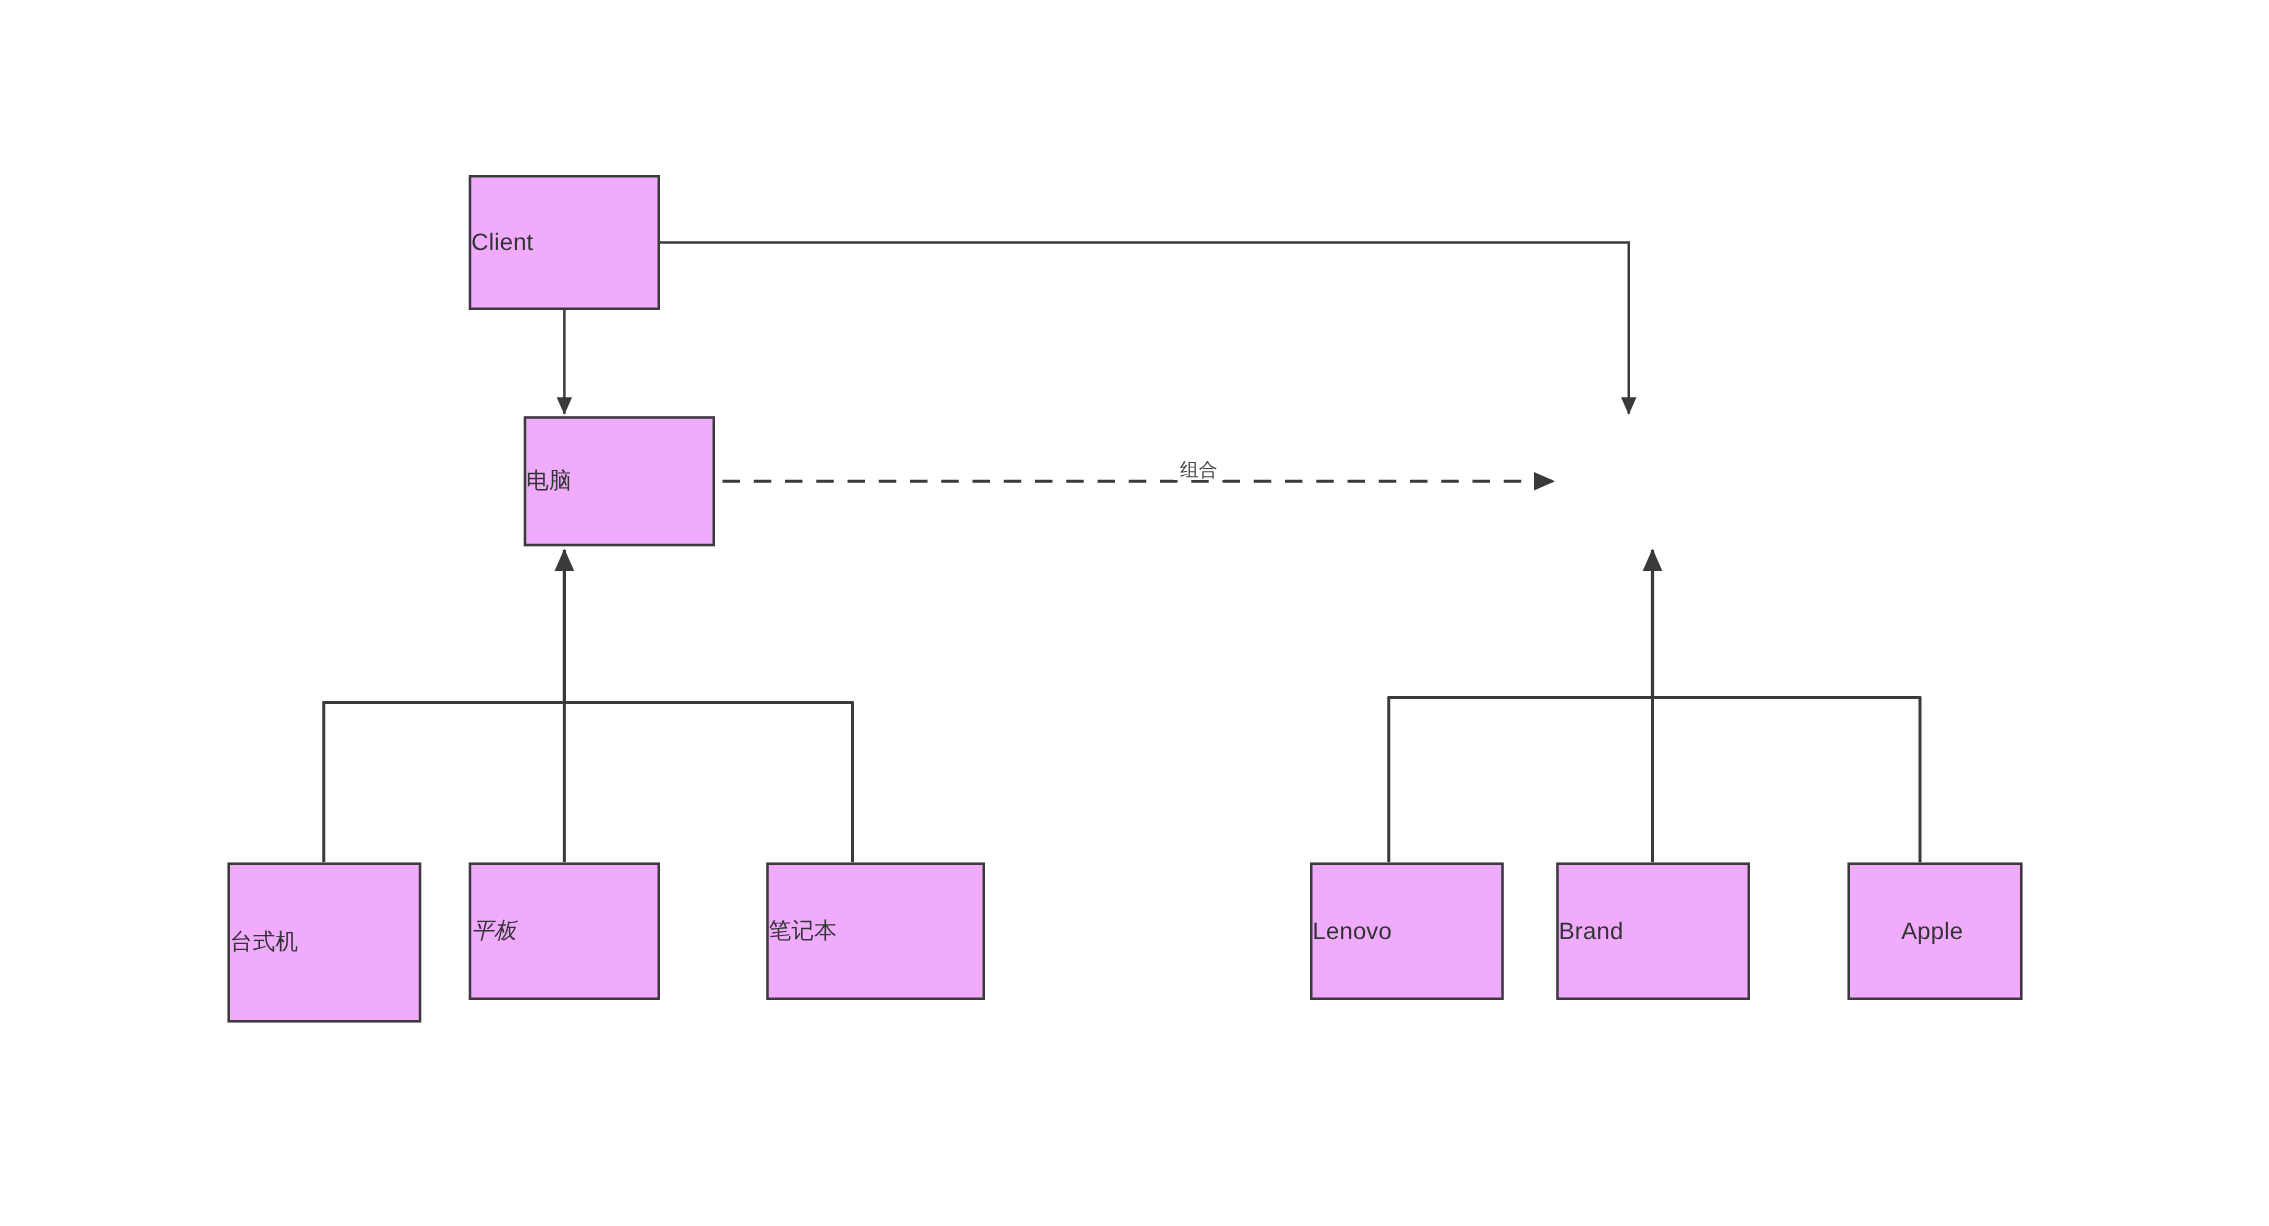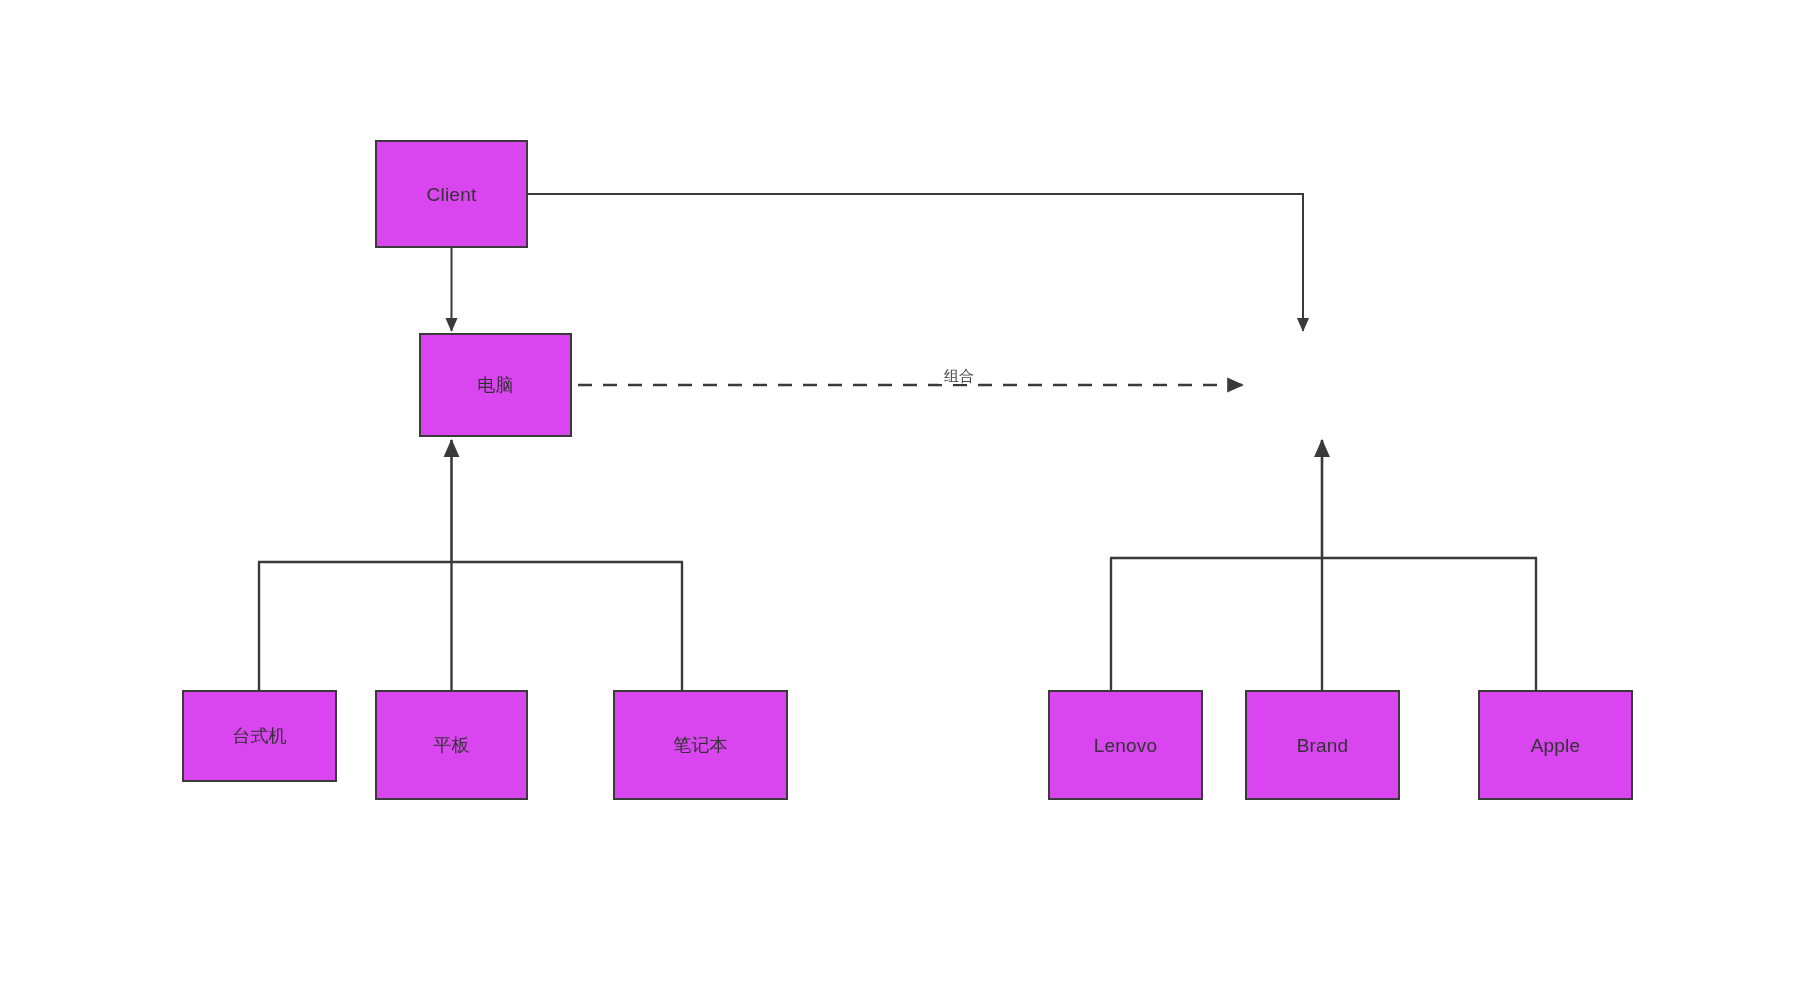--- a/index.html
+++ b/index.html
@@ -21,25 +21,24 @@
   #edge-layer {
     position: absolute;
     left: 0;
     top: 0;
     width: 1815px;
     height: 981px;
   }
   .node-box {
     position: absolute;
     box-sizing: border-box;
-    background: #d946ef;
+    background: #f0abfc;
     border: 2px solid #3a3a3a;
     display: flex;
     align-items: center;
-    justify-content: center;
     z-index: 5;
   }
   .node-label {
     font-size: 19px;
     color: #333333;
     line-height: 1;
     letter-spacing: 0.2px;
     white-space: nowrap;
     user-select: none;
   }
@@ -109,39 +108,39 @@
 
   <div class="node-box" style="left:375px; top:140px; width:153px; height:108px;">
     <span class="node-label">Client</span>
   </div>
 
   <div class="node-box" style="left:375px; top:333px; width:153px; height:104px;margin-left:44px;">
     <span class="node-label cjk">电脑</span>
   </div>
 
 
-  <div class="node-box" style="left:182px; top:690px; width:155px; height:92px;">
+  <div class="node-box" style="left:182px; top:690px; width:155px; height:128px;">
     <span class="node-label cjk">台式机</span>
   </div>
 
-  <div class="node-box" style="left:375px; top:690px; width:153px; height:110px;">
+  <div class="node-box" style="left:375px; top:690px; width:153px; height:110px;font-style:italic;">
     <span class="node-label cjk">平板</span>
   </div>
 
   <div class="node-box" style="left:613px; top:690px; width:175px; height:110px;">
     <span class="node-label cjk">笔记本</span>
   </div>
 
   <div class="node-box" style="left:1048px; top:690px; width:155px; height:110px;">
     <span class="node-label">Lenovo</span>
   </div>
 
   <div class="node-box" style="left:1245px; top:690px; width:155px; height:110px;">
     <span class="node-label">Brand</span>
   </div>
 
-  <div class="node-box" style="left:1478px; top:690px; width:155px; height:110px;">
+  <div class="node-box" style="left:1478px; top:690px; width:140px; height:110px;padding-left:41px;">
     <span class="node-label">Apple</span>
   </div>
 
   <div class="edge-label" style="left:902px; top:369px;margin-left:37px;">组合</div>
 
 </div>
 
 </body></html>

